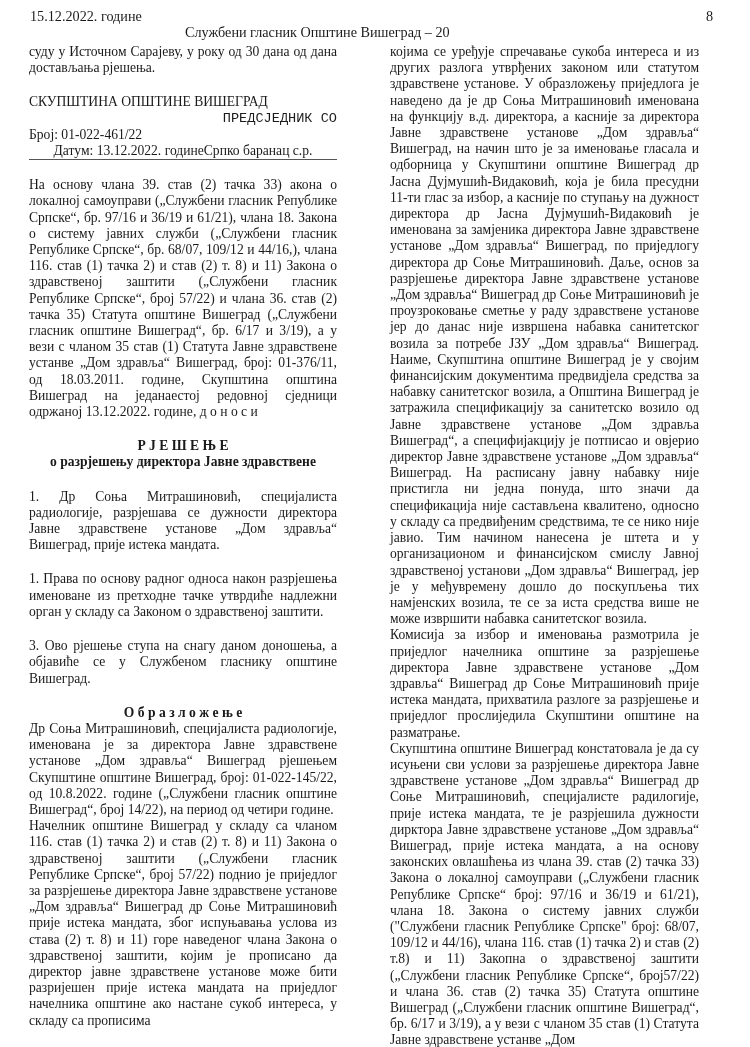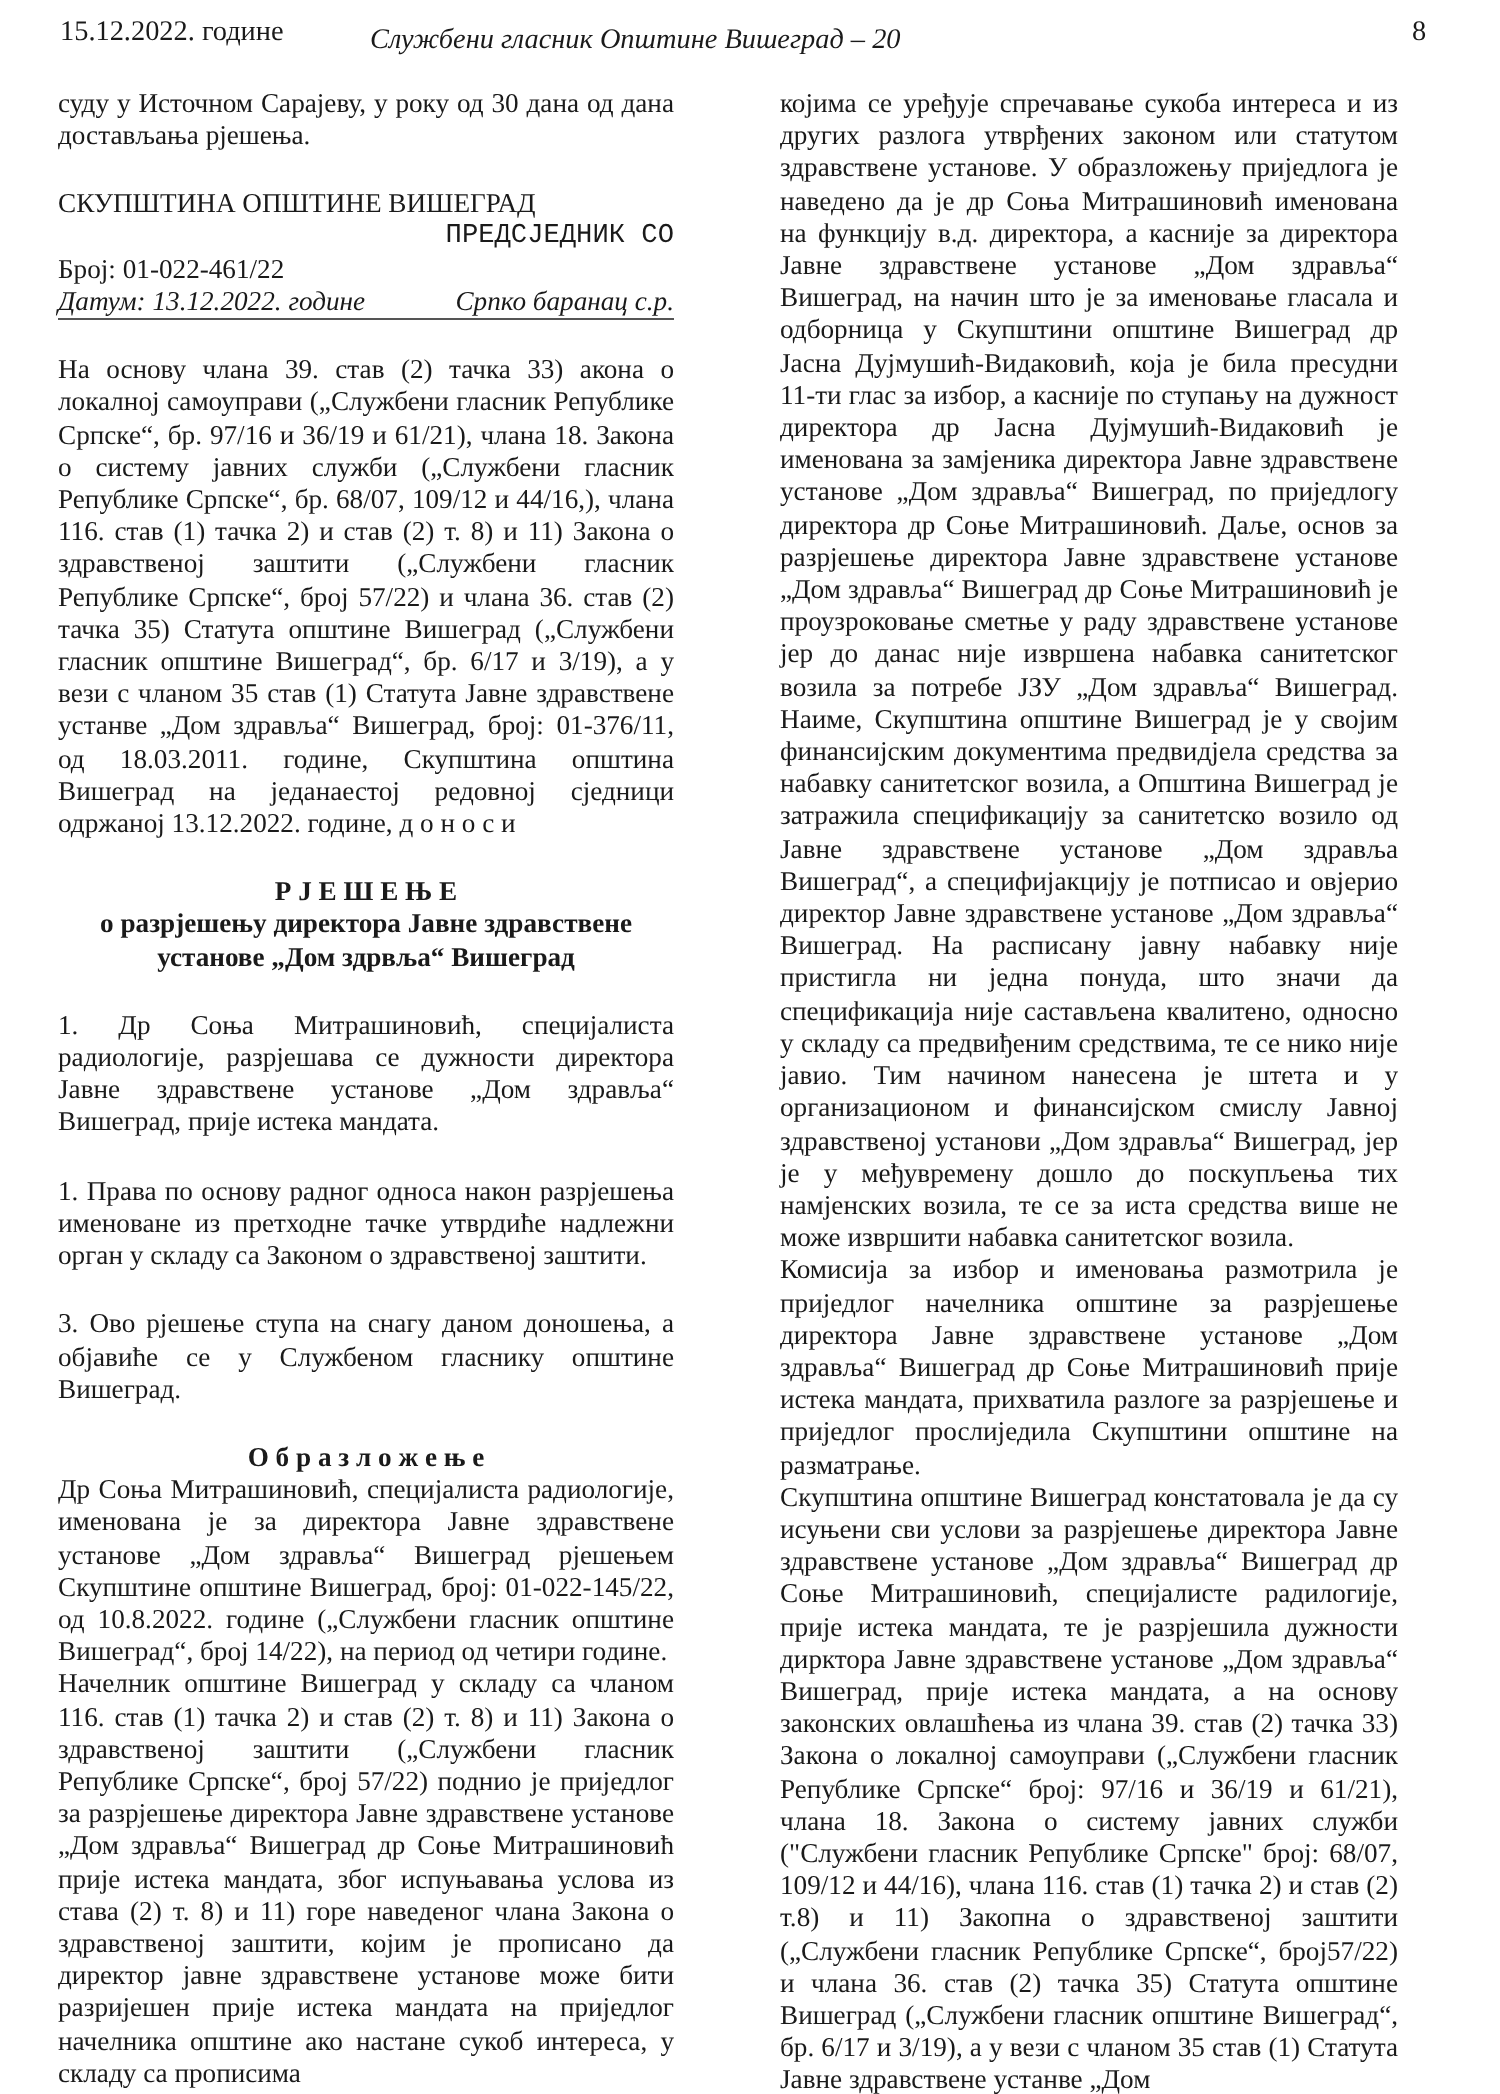--- a/index.html
+++ b/index.html
@@ -19,21 +19,21 @@
     }
     .header {
       position: absolute;
       top: 8px;
       left: 0;
       width: 608px;
       height: 20px;
       font-size: 14.2px;
     }
     .header .date { position: absolute; left: 30px; top: 0; }
-    .header .title { position: absolute; left: 185px; top: 4px; font-style: italic; }
+    .header .title { position: absolute; left: 185px; top: 16px; }
     .header .page { position: absolute; left: 474px; top: 0; }
 
     .col {
       position: absolute;
       top: 44px;
       width: 308px;
     }
     .col-left { left: 29px; }
     .col-right { left: 390px; width: 309px; }
 
@@ -47,25 +47,24 @@
     .org {
       margin-top: 0;
     }
     .pred {
       text-align: right;
       padding-right: 0;
       font-family: Liberation Mono, monospace;
     }
     .sig-row {
       display: flex;
-      justify-content: space-between;
+      justify-content: center;
       border-bottom: 1px solid #555;
       padding-bottom: 0px;
       width: 308px;
-      font-style: italic;
     }
     .center-bold {
       text-align: center;
       text-align-last: center;
       font-weight: bold;
     }
   </style>
 </head>
 <body>
 
@@ -88,21 +87,20 @@
       <span>Српко баранац с.р.</span>
     </div>
   </div>
   <div class="gap" style="height:17px;"></div>
 
   <p>На основу члана 39. став (2) тачка 33) акона о локалној самоуправи („Службени гласник Републике Српске“, бр. 97/16 и 36/19 и 61/21), члана 18. Закона о систему јавних служби („Службени гласник Републике Српске“, бр. 68/07, 109/12 и 44/16,), члана 116. став (1) тачка 2) и став (2) т. 8) и 11) Закона о здравственој заштити („Службени гласник Републике Српске“, број 57/22) и члана 36. став (2) тачка 35) Статута општине Вишеград („Службени гласник општине Вишеград“, бр. 6/17 и 3/19), а у вези с чланом 35 став (1) Статута Јавне здравствене устанве „Дом здравља“ Вишеград, број: 01-376/11, од 18.03.2011. године, Скупштина општина Вишеград на једанаестој редовној сједници одржаној 13.12.2022. године, д о н о с и</p>
   <div class="gap" style="height:18px;"></div>
 
   <p class="center-bold">Р Ј Е Ш Е Њ Е</p>
   <p class="center-bold">о разрјешењу директора Јавне здравствене</p>
-  <p class="center-bold">установе „Дом здрвља“ Вишеград</p>
   <div class="gap" style="height:18px;"></div>
 
   <p>1. Др Соња Митрашиновић, специјалиста радиологије, разрјешава се дужности директора Јавне здравствене установе „Дом здравља“ Вишеград, прије истека мандата.</p>
   <div class="gap" style="height:18px;"></div>
   <p>1. Права по основу радног односа након разрјешења именоване из претходне тачке утврдиће надлежни орган у складу са Законом о здравственој заштити.</p>
   <div class="gap" style="height:18px;"></div>
   <p>3. Ово рјешење ступа на снагу даном доношења, а објавиће се у Службеном гласнику општине Вишеград.</p>
   <div class="gap" style="height:18px;"></div>
 
   <p class="center-bold">О б р а з л о ж е њ е</p>

